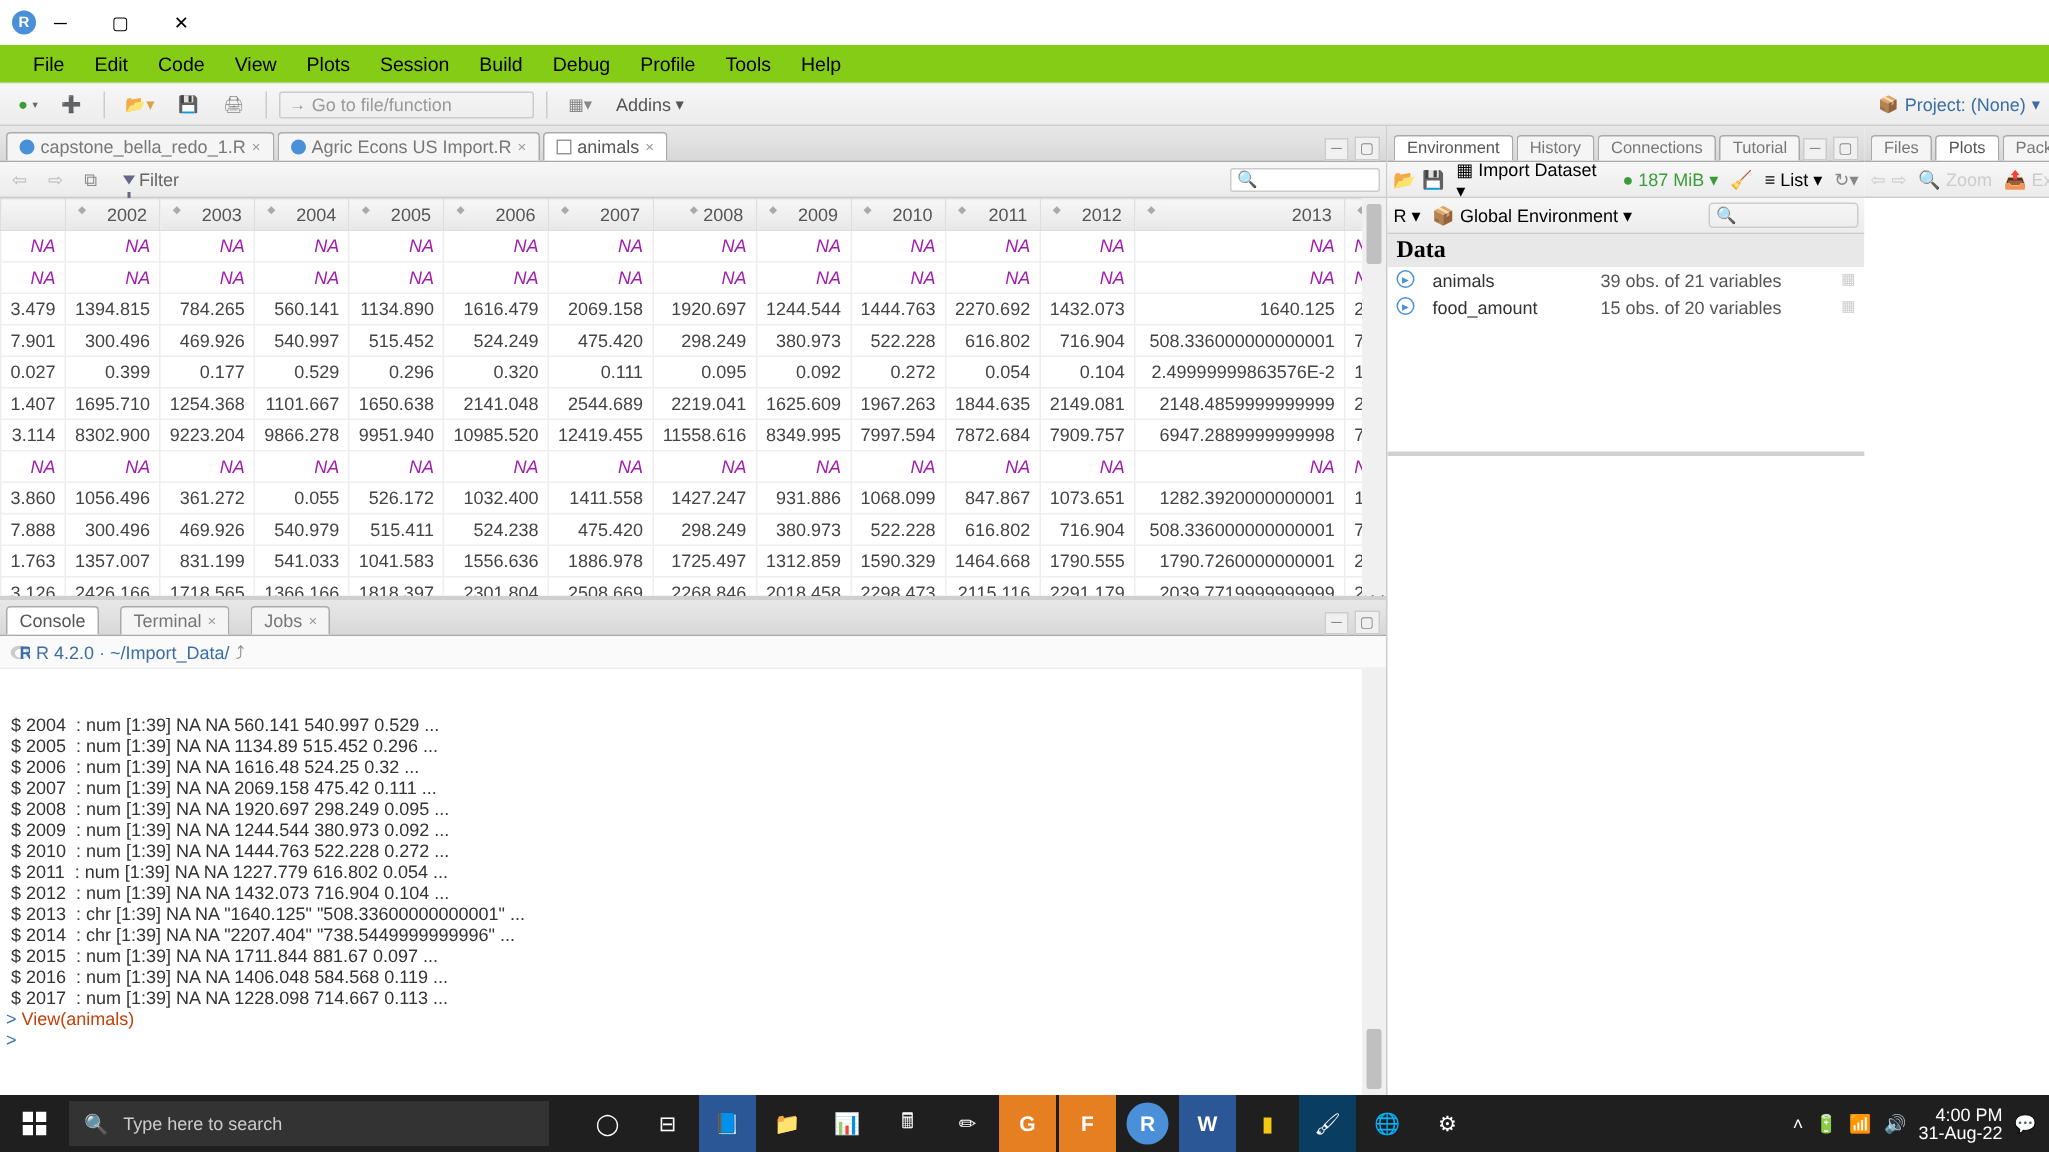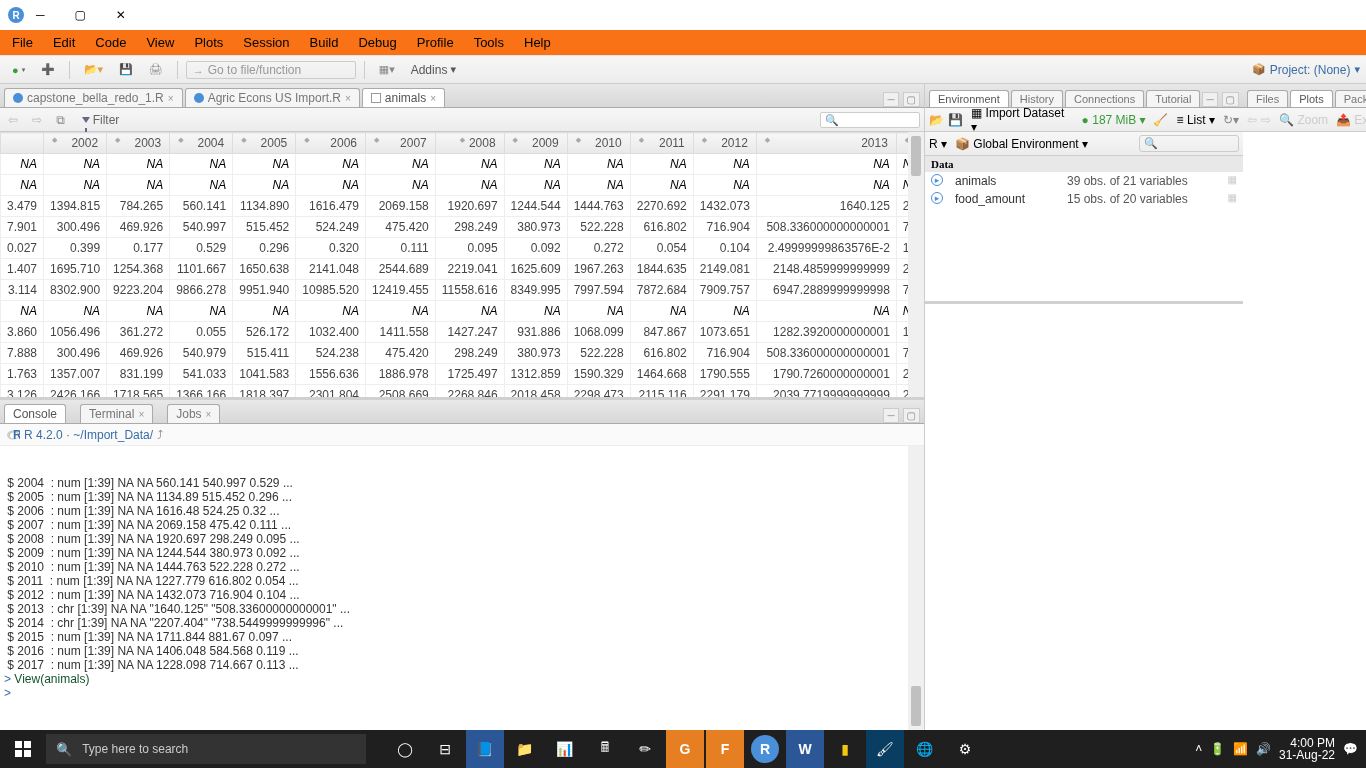--- a/index.html
+++ b/index.html
@@ -2,21 +2,21 @@
 <html><head>
 <meta charset="utf-8">
 <style>
 * { margin: 0; padding: 0; box-sizing: border-box; font-family: "Segoe UI", Tahoma, sans-serif; font-size: 12px; }
 body { background: #fff; overflow: hidden; width: 1366px; height: 768px; }
 .titlebar { height: 30px; display: flex; align-items: center; padding: 0 8px; background: #fff; }
 .titlebar .logo { width: 16px; height: 16px; background: #4a90d9; border-radius: 50%; display: inline-flex; align-items: center; justify-content: center; color: #fff; font-weight: bold; font-size: 10px; margin-right: 6px; }
 .titlebar .title { flex: 1; font-size: 12px; color: #333; }
 .win-controls { display: flex; gap: 18px; font-size: 13px; }
 .win-controls span { cursor: pointer; padding: 2px 6px; }
-.menubar { height: 26px; display: flex; align-items: center; padding: 0 2px; background: #f97316; border-bottom: 1px solid #e5e5e5; }
+.menubar { height: 26px; display: flex; align-items: center; padding: 0 12px; background: #84cc16; border-bottom: 1px solid #e5e5e5; }
 .menubar span { padding: 4px 10px; font-size: 13px; cursor: pointer; }
 .toolbar { height: 28px; display: flex; align-items: center; padding: 0 6px; background: linear-gradient(#f7f7f7,#ececec); border-bottom: 1px solid #ccc; gap: 4px; }
 .toolbar .sep { width: 1px; height: 18px; background: #ccc; margin: 0 4px; }
 .toolbar .btn { padding: 2px 6px; display: inline-flex; align-items: center; gap: 3px; cursor: pointer; font-size: 11px; color: #555; }
 .goto { border: 1px solid #ccc; border-radius: 2px; padding: 1px 6px; color: #999; font-size: 11px; width: 170px; display: flex; align-items: center; gap: 4px; }
 .project-lbl { margin-left: auto; font-size: 11px; color: #3a6ea5; display:flex; align-items:center; gap:4px;}
 .main { display: flex; height: 646px; }
 .left { width: 925px; display: flex; flex-direction: column; border-right: 1px solid #ccc; }
 .right { flex: 1; display: flex; flex-direction: row; }
 .tabs { height: 24px; display: flex; align-items: flex-end; background: linear-gradient(#e8e8e8,#d8d8d8); border-bottom: 1px solid #aaa; padding-left: 4px; gap:2px; position:relative;}
@@ -29,35 +29,35 @@
 .pane-controls span { font-size:10px; color:#888; cursor:pointer; padding:1px 3px; border:1px solid #ccc; background:#f0f0f0;}
 .filterbar { height: 24px; display:flex; align-items:center; padding:0 4px; gap:6px; background:linear-gradient(#f7f7f7,#ececec); border-bottom:1px solid #ccc;}
 .filterbar .nav { color:#bbb; cursor:pointer; padding:0 4px;}
 .filterbar .filter-lbl { font-size:11px; color:#666; display:flex; align-items:center; gap:3px; padding:1px 6px; border:1px solid transparent;}
 .filterbar input { margin-left:auto; border:1px solid #ccc; border-radius:2px; padding:1px 4px; width:100px; font-size:11px;}
 .data-view { flex:1; overflow:hidden; position:relative; background:#fff;}
 .data-table { border-collapse:collapse; font-size:11px; width:max-content;}
 .data-table th { background:linear-gradient(#f7f7f7,#e8e8e8); border:1px solid #ddd; padding:3px 8px; text-align:right; font-weight:normal; color:#555; height:20px; position:sticky; top:0;}
 .data-table th .chev { font-size:7px; color:#aaa; margin-right:3px; float:left;}
 .data-table td { border:1px solid #eee; padding:2px 6px; text-align:right; color:#444; height:21px;}
-.data-table td.na { color:#000000; font-style:italic;}
+.data-table td.na { color:#a21caf; font-style:italic;}
 .data-scroll { height:275px; overflow:auto;}
 .bottom-left { flex:1; display:flex; flex-direction:column; border-top:3px solid #d0d0d0;}
 .console-tabs { height:24px; display:flex; align-items:flex-end; background:linear-gradient(#e8e8e8,#d8d8d8); border-bottom:1px solid #aaa; padding-left:4px; gap:14px; position:relative;}
 .console-info { height:22px; display:flex; align-items:center; padding:0 6px; font-size:11px; color:#3a6ea5; border-bottom:1px solid #eee; background:#fafafa;}
 .console-info .rlogo { width:14px; height:14px; display:inline-flex; align-items:center; justify-content:center; margin-right:4px;}
 .console-body { flex:1; overflow:auto; padding:2px 4px; font-family:"Consolas","Lucida Console",monospace; font-size:11px; line-height:14px; color:#333; white-space:pre; position:relative;}
 .console-body .prompt { color:#3a6ea5;}
-.console-body .cmd { color:#14532d;}
+.console-body .cmd { color:#c2410c;}
 .vscroll { position:absolute; right:0; top:0; bottom:0; width:16px; background:#f0f0f0;}
 .vscroll .vthumb { position:absolute; left:3px; width:10px; background:#c0c0c0; border-radius:2px;}
 .right .toolbar2 { height:24px; display:flex; align-items:center; padding:0 4px; gap:4px; background:linear-gradient(#f7f7f7,#ececec); border-bottom:1px solid #ccc; font-size:11px;}
 .right .toolbar2 .sp { margin-left:auto;}
 .env-body { flex:1; overflow:auto; font-family:"Consolas",monospace; font-size:11px;}
-.env-heading { background:#e8e8e8; padding:2px 6px; font-weight:bold; font-size:11px; font-family:"Segoe UI";}
+.env-heading { background:#e8e8e8; padding:2px 6px; font-weight:bold; font-size:16px; font-family:"Segoe UI";}
 .env-row { display:flex; padding:2px 6px; gap:12px; cursor:pointer;}
 .env-row .oicon { width:12px; height:12px; border-radius:50%; border:1px solid #4a90d9; display:inline-flex; align-items:center; justify-content:center; color:#4a90d9; font-size:9px;}
 .env-row .name { width:100px; color:#333;}
 .env-row .desc { color:#555; flex:1;}
 .env-row .grid-icon { color:#ccc; font-size:10px;}
 .right-top { height:220px; display:flex; flex-direction:column; border-bottom:3px solid #d0d0d0;}
 .right-bot { flex:1; display:flex; flex-direction:column;}
 .search-env { border:1px solid #ccc; border-radius:3px; padding:1px 4px; width:100px; font-size:11px; display:flex; align-items:center; gap:3px; color:#999;}
 .taskbar { height:38px; background:#1f1f1f; display:flex; align-items:center; color:#fff;}
 .taskbar .start { width:46px; height:38px; display:flex; align-items:center; justify-content:center; font-size:14px;}

